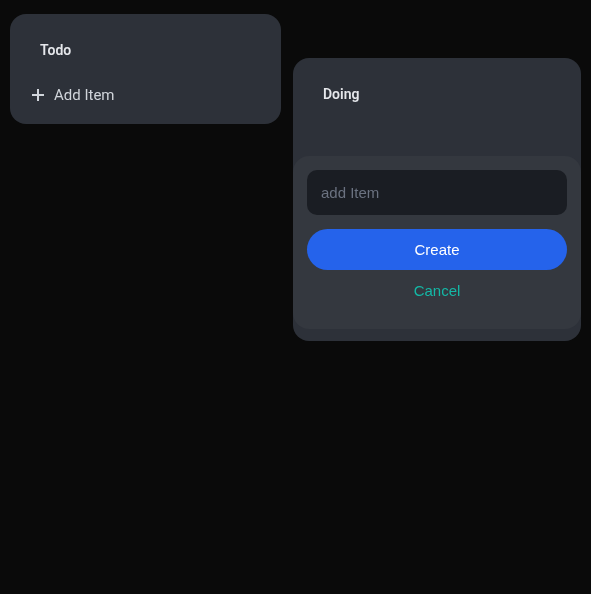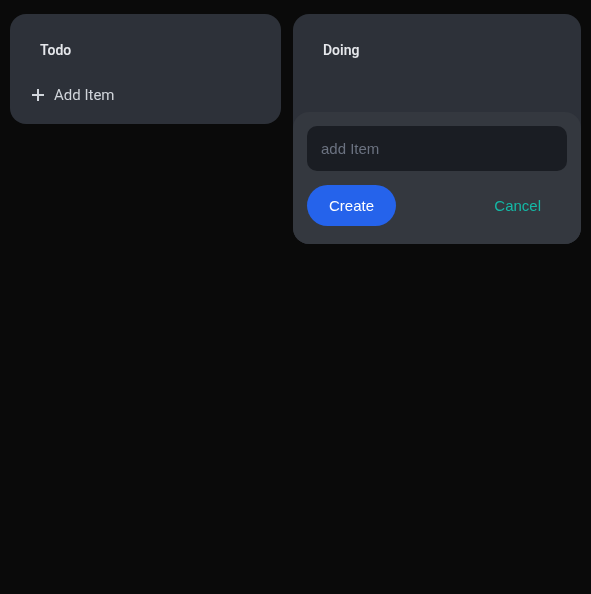--- a/index.html
+++ b/index.html
@@ -21,22 +21,23 @@
       width: 288px;
       border-radius: 16px;
       padding: 16px;
       height: fit-content;
     }
     .column-todo {
       background: #2d3139;
     }
     .column-doing {
       background: #2d3139;
-      padding: 16px 16px 0 16px;
+      padding: 16px 16px 12px 16px;
       flex-shrink: 0;
+      margin-top: 44px;
     }
     .column-title {
       color: #e5e7eb;
       font-size: 14px;
       font-weight: 600;
       padding: 12px 14px 18px 14px;
     }
     .card {
       background: #1a1d23;
       border-radius: 10px;
@@ -76,24 +77,25 @@
       padding: 14px 14px;
       color: #d1d5db;
       font-size: 15px;
       outline: none;
     }
     .add-input::placeholder {
       color: #6b7280;
     }
     .form-buttons {
       display: flex;
-      gap: 20px;
+      gap: 0;
       margin-top: 14px;
-      justify-content: space-between;
+      justify-content: flex-start;
       padding-bottom: 4px;
+      flex-direction: column;
     }
     .btn {
       border: none;
       border-radius: 999px;
       padding: 12px 22px;
       font-size: 15px;
       cursor: pointer;
       font-weight: 400;
     }
     .btn-create {

